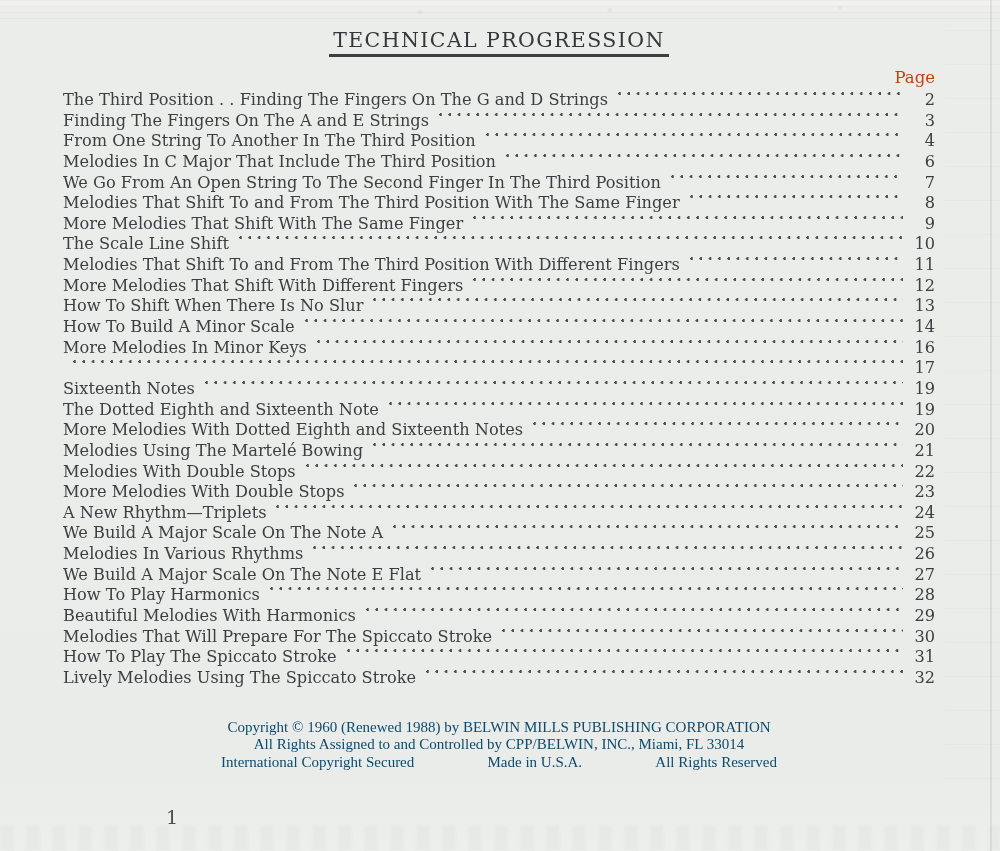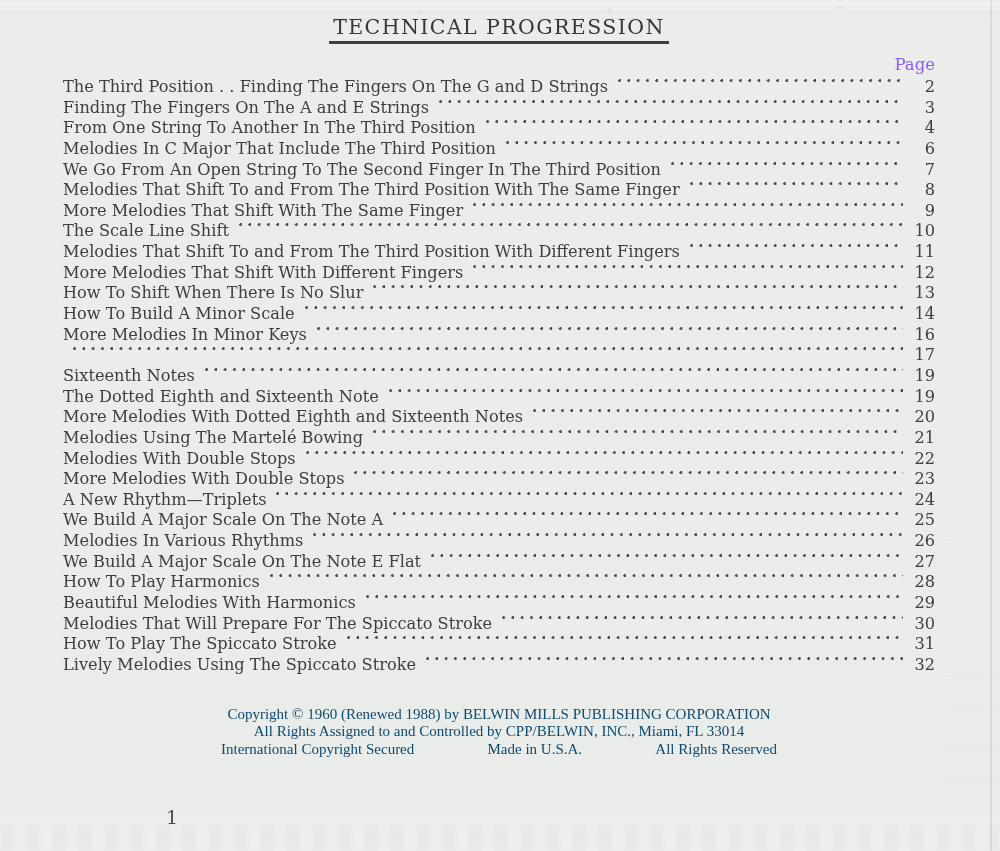--- a/index.html
+++ b/index.html
@@ -49,21 +49,21 @@
   .page-edge-right {
     position: absolute;
     right: 8px; top: 0; width: 2px; height: 100%;
     background: rgba(120,130,124,0.14);
     pointer-events: none;
   }
 
   
   .content {
     position: relative;
-    padding: 15px 65px 0 63px;
+    padding: 28px 65px 0 63px;
   }
 
   .title-wrap {
     text-align: center;
     height: 38px;
   }
   .title {
     display: inline-block;
     font-size: 20.5px;
     letter-spacing: 1.4px;
@@ -71,21 +71,21 @@
     border-bottom: 3.5px solid #3a3f42;
     padding: 0 4px 2px 4px;
     font-weight: 500;
   }
 
   .page-col-header {
     text-align: right;
     font-size: 16.5px;
     height: 24px;
     line-height: 24px;
-    color: #8b5cf6;
+    color: #c2410c;
   }
 
   .toc {
     margin: 0;
   }
   .toc-row {
     display: flex;
     align-items: center;
     height: 20.65px;
     font-size: 16.2px;

